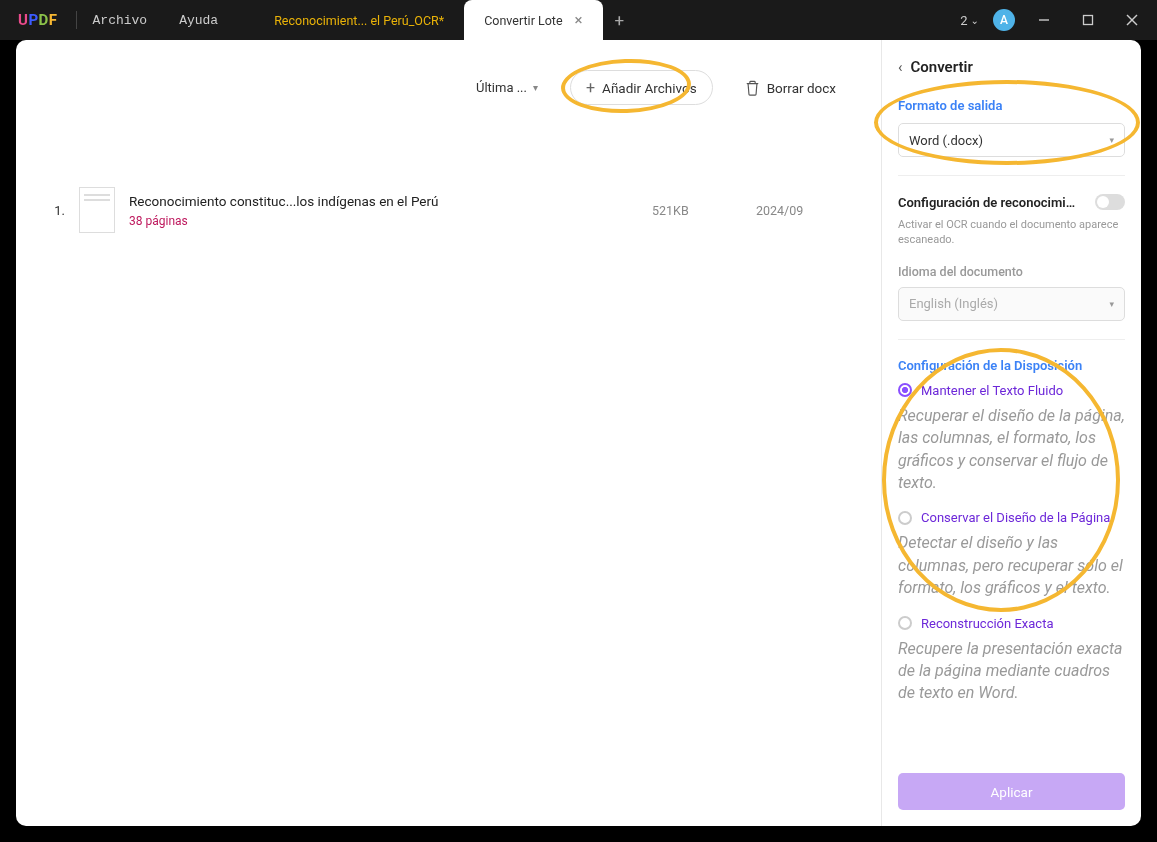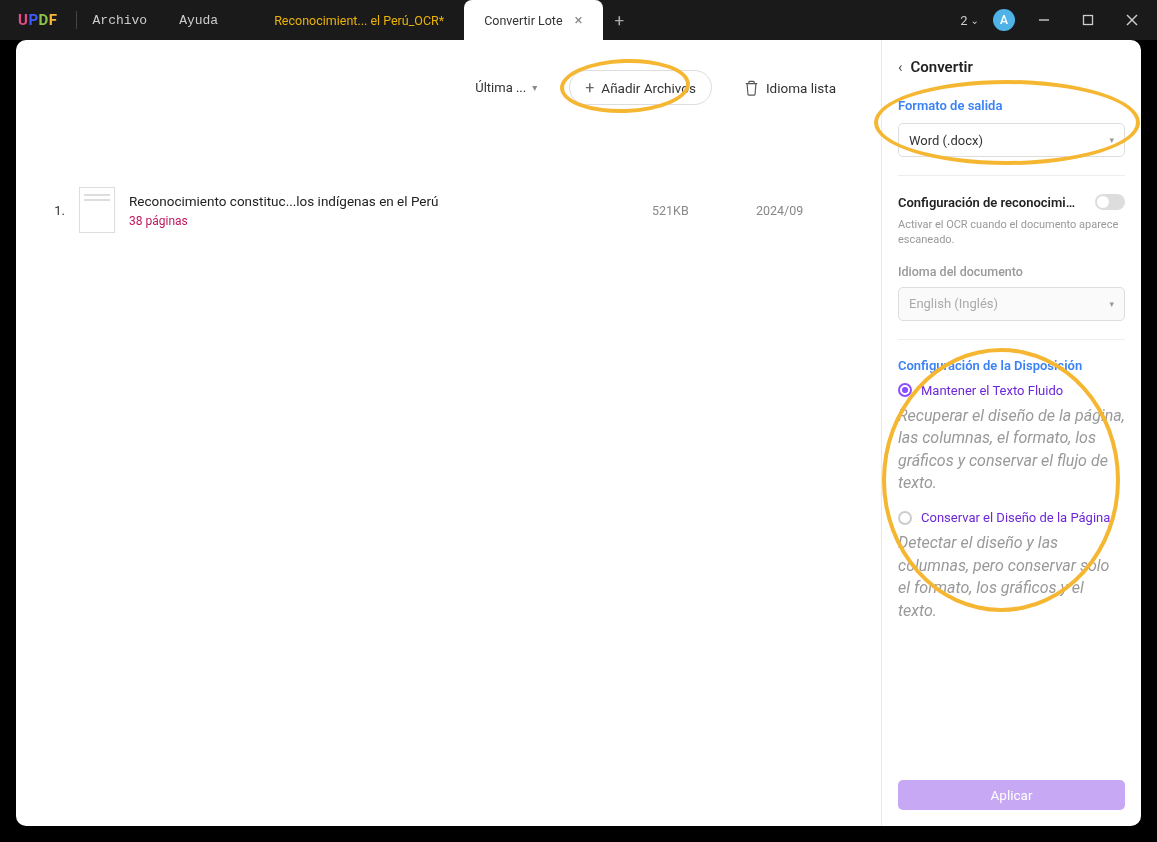--- a/index.html
+++ b/index.html
@@ -61,21 +61,21 @@
 .toggle::after { content: ""; position: absolute; width: 12px; height: 12px; background: #fff; border-radius: 50%; top: 2px; left: 2px; }
 .help-text { font-size: 11px; color: #999; margin-top: 7px; line-height: 1.4; }
 .sub-label { font-size: 12.5px; font-weight: 500; color: #999; margin-top: 16px; margin-bottom: 8px; }
 .radio-group { margin-top: 6px; }
 .radio-item { margin-bottom: 16px; }
 .radio-head { display: flex; align-items: center; gap: 9px; cursor: pointer; }
 .radio { width: 14px; height: 14px; border-radius: 50%; border: 2px solid #ccc; flex-shrink: 0; }
 .radio.checked { border-color: #8a4fff; background: radial-gradient(circle, #8a4fff 40%, transparent 45%); }
 .radio-label { font-size: 13px; color: #6d28d9; }
 .radio-desc { font-size: 16px; color: #999; margin-top: 7px; line-height: 1.4; font-style: italic; }
-.apply-btn { position: absolute; left: 16px; right: 16px; bottom: 16px; height: 30px; background: #c7a8f5; color: #fff; border-radius: 5px; display: flex; align-items: center; justify-content: center; font-size: 13.5px; cursor: pointer; }
+.apply-btn { position: absolute; left: 16px; right: 16px; bottom: 16px; height: 37px; background: #c7a8f5; color: #fff; border-radius: 5px; display: flex; align-items: center; justify-content: center; font-size: 13.5px; cursor: pointer; }
 
 .circle-highlight { position: absolute; border: 4px solid #f5b731; border-radius: 50%; pointer-events: none; }
 .hl1 { width: 130px; height: 54px; border-radius: 50%/50%; transform: rotate(-2deg); }
 .hl2 { width: 266px; height: 85px; border-radius: 50%/50%; }
 .hl3 { width: 238px; height: 264px; }
 </style>
 </head>
 <body>
 
 <div class="titlebar">
@@ -127,21 +127,21 @@
       </div>
       <div class="add-btn">
         <span class="plus">+</span>
         <span>Añadir Archivos</span>
         <div class="circle-highlight hl1" style="left:-10px; top:-12px;"></div>
       </div>
       <div class="del-btn">
         <svg class="trash-icon" viewBox="0 0 16 18">
             <path d="M2 4h12M5 4V2.5c0-.5.4-1 1-1h4c.6 0 1 .5 1 1V4M3 4l1 12c0 .5.4 1 1 1h6c.6 0 1-.5 1-1l1-12" fill="none" stroke="#555" stroke-width="1.3" stroke-linecap="round"></path>
           </svg>
-        <span>Idioma lista</span>
+        <span>Borrar docx</span>
       </div>
     </div>
     <div class="file-list">
       <div class="file-row">
         <div class="file-num">1.</div>
         <div class="thumb"></div>
         <div class="file-info">
           <div class="file-name">Reconocimiento constituc...los indígenas en el Perú</div>
           <div class="file-pages">38 páginas</div>
         </div>
@@ -190,21 +190,28 @@
               <div class="radio checked"></div>
               <div class="radio-label">Mantener el Texto Fluido</div>
             </div>
           <div class="radio-desc">Recuperar el diseño de la página, las columnas, el formato, los gráficos y conservar el flujo de texto.</div>
         </div>
         <div class="radio-item">
           <div class="radio-head">
               <div class="radio"></div>
               <div class="radio-label">Conservar el Diseño de la Página</div>
             </div>
-          <div class="radio-desc">Detectar el diseño y las columnas, pero conservar sólo el formato, los gráficos y el texto.</div>
+          <div class="radio-desc">Detectar el diseño y las columnas, pero recuperar sólo el formato, los gráficos y el texto.</div>
+        </div>
+        <div class="radio-item">
+          <div class="radio-head">
+              <div class="radio"></div>
+              <div class="radio-label">Reconstrucción Exacta</div>
+            </div>
+          <div class="radio-desc">Recupere la presentación exacta de la página mediante cuadros de texto en Word.</div>
         </div>
       </div>
       <div class="circle-highlight hl3" style="left:-16px; top:-10px;"></div>
     </div>
 
     <div class="apply-btn">Aplicar</div>
   </div>
 </div>
 
 </body></html>

